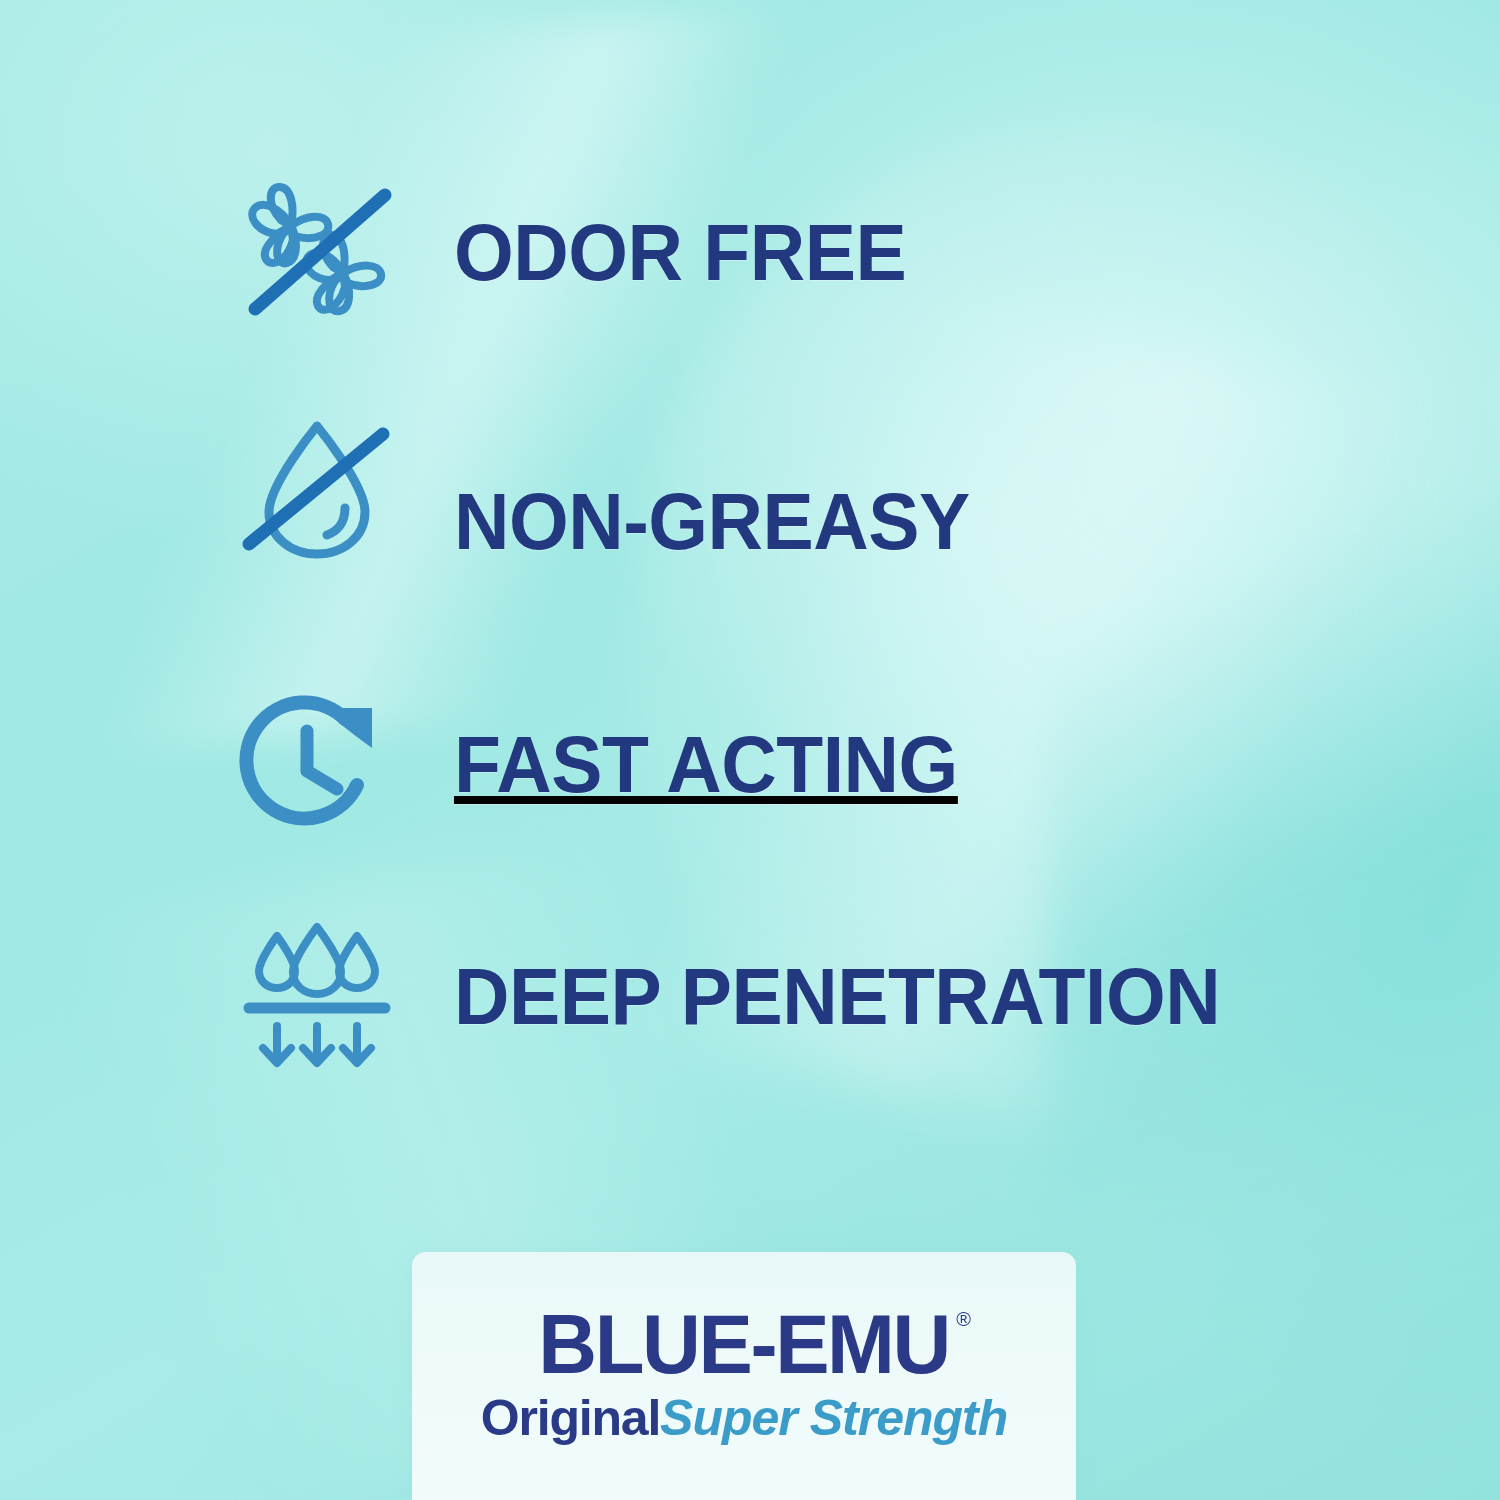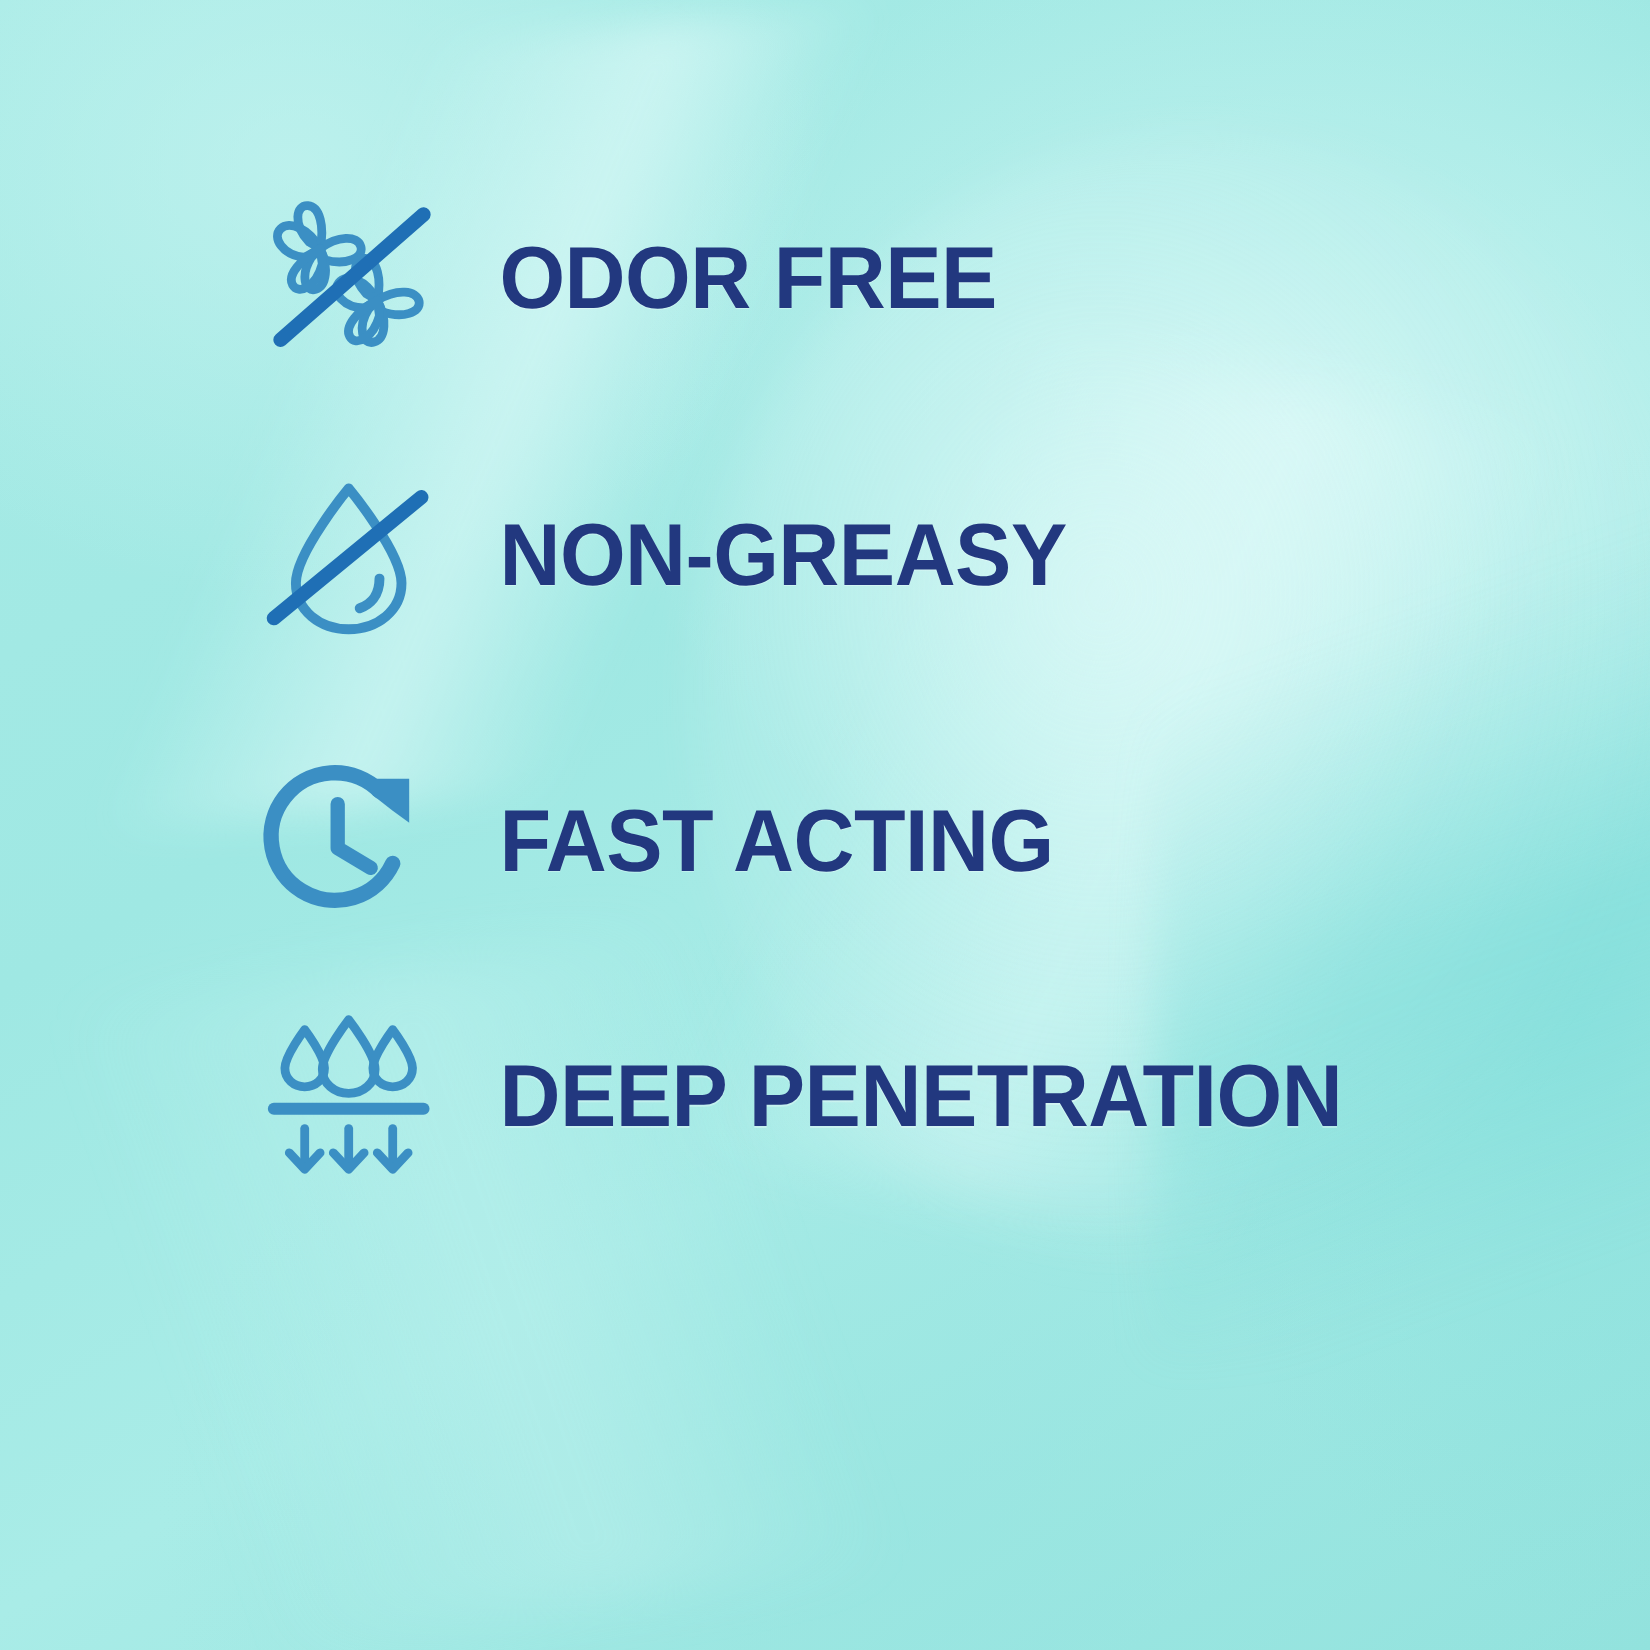--- a/index.html
+++ b/index.html
@@ -107,22 +107,22 @@
     letter-spacing: -0.5px;
     line-height: 1;
     white-space: nowrap;
     transform: scaleX(0.96);
     transform-origin: left center;
     text-shadow: 0 1px 0 rgba(255,255,255,0.30);
   }
 
   
   .row-odor        { top: 178px; }
-  .row-nongreasy   { top: 430px; }
-  .row-fastacting  { top: 690px; }
+  .row-nongreasy   { top: 412px; align-items: flex-end; }
+  .row-fastacting  { top: 690px; text-decoration: underline; }
   .row-deep        { top: 924px; }
 
   .row-odor .feature-label       { font-size: 80px; margin-left: 52px; }
   .row-nongreasy .feature-label  { font-size: 80px; margin-left: 52px; }
   .row-fastacting .feature-label { font-size: 80px; margin-left: 52px; }
   .row-deep .feature-label       { font-size: 80px; margin-left: 52px; }
 
   
   .logo-panel {
     position: absolute;
@@ -272,14 +272,22 @@
             <path d="M124 102 L124 137"></path>
             <path d="M110 124 L124 139 L138 124"></path>
           </g>
         </svg>
       </div>
       <div class="feature-label">DEEP PENETRATION</div>
     </div>
 
   </div>
 
+  <div class="logo-panel">
+    <div class="logo-wordmark">
+      <span>BLUE-EMU</span><span class="logo-reg">®</span>
+    </div>
+    <div class="logo-tagline">
+      <span class="logo-original">Original</span><span class="logo-super">Super Strength</span>
+    </div>
+  </div>
 
 </div>
 
 </body></html>

